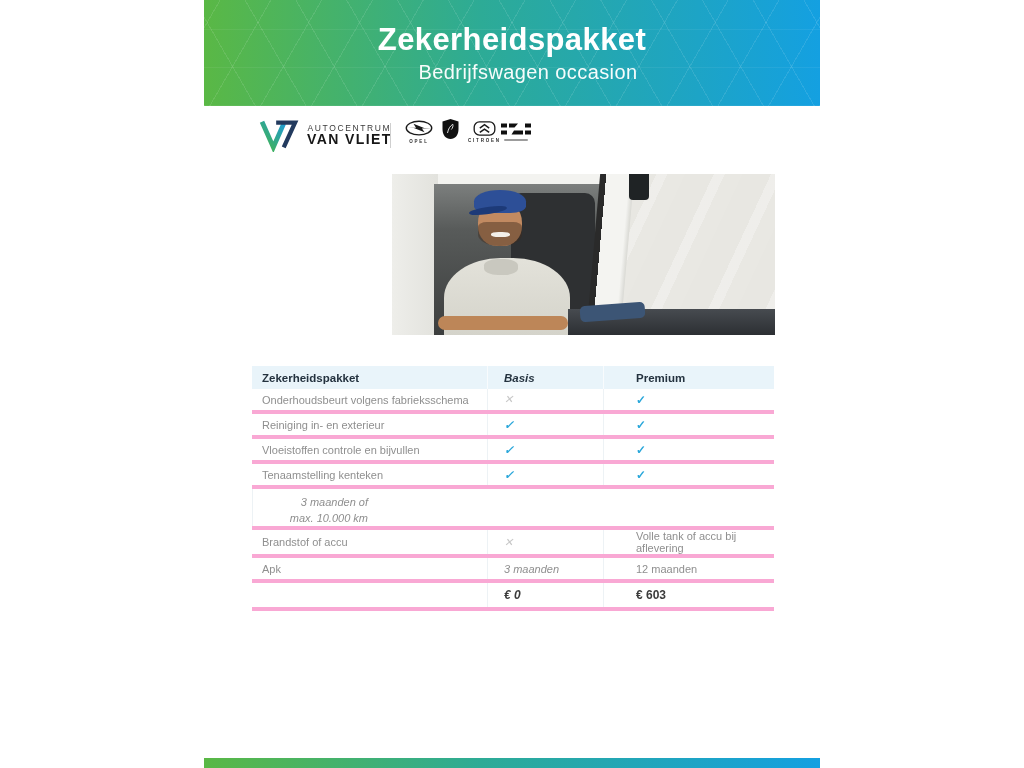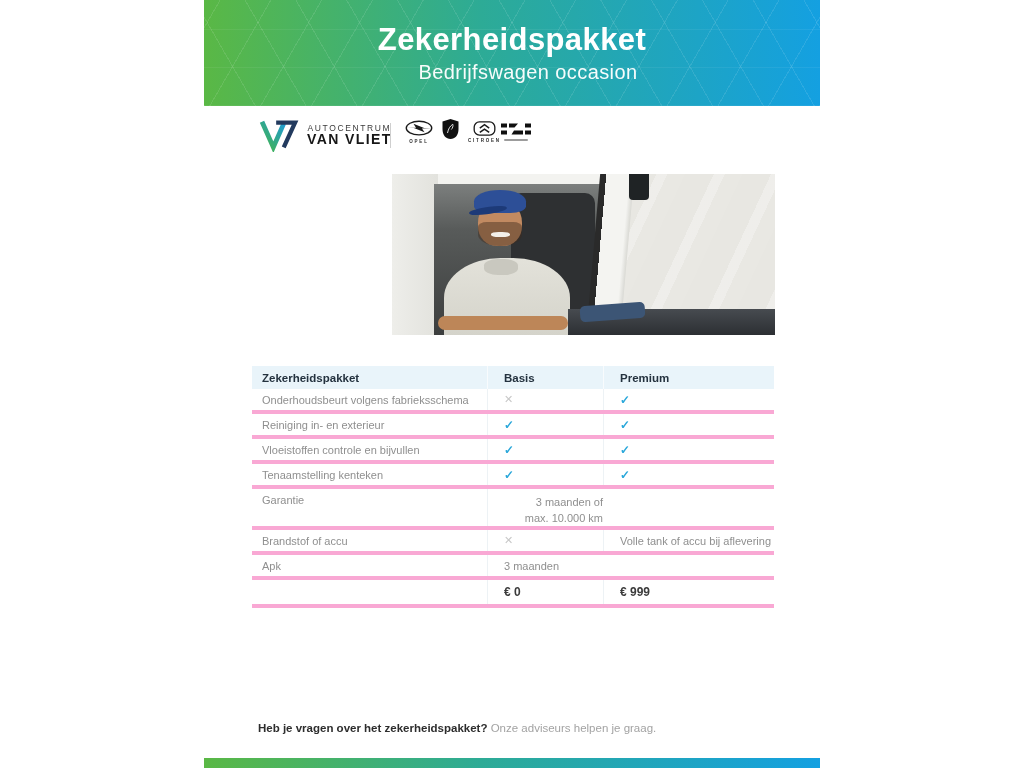--- a/index.html
+++ b/index.html
@@ -65,22 +65,22 @@
   .ph-mirror{left:62%;top:0;width:5%;height:16%;background:#1f2325;border-radius:0 0 4px 4px;}
   .ph-dash{left:46%;top:84%;width:54%;height:16%;background:linear-gradient(180deg,#474b50,#2c2f33);}
   .ph-phone{left:49%;top:81%;width:17%;height:10%;background:#3c5575;border-radius:5px;transform:rotate(-4deg);}
 
   
   .pkg-table{position:absolute;left:252px;top:366px;width:522px;font-size:11px;color:#8f8f8f;}
   .trow{display:flex;align-items:center;min-height:21px;border-bottom:4px solid #f9a8d4;}
   .thead{background:#e9f4fa;min-height:23px;border-bottom:none;font-weight:700;color:#24323f;font-size:11.5px;}
   .c{box-sizing:border-box;}
   .c1{width:235px;padding-left:10px;}
-  .c2{width:116px;padding-left:16px;border-left:1px solid #edf2f5;align-self:stretch;display:flex;flex-direction:column;justify-content:center;}
-  .c3{flex:1;padding-left:16px;border-left:1px solid #edf2f5;align-self:stretch;display:flex;flex-direction:column;justify-content:center;}
+  .c2{width:116px;padding-left:16px;border-left:1px solid #edf2f5;align-self:stretch;display:flex;flex-direction:column;justify-content:center;font-style:italic;}
+  .c3{flex:1;padding-left:32px;border-left:1px solid #edf2f5;align-self:stretch;display:flex;flex-direction:column;justify-content:center;}
   .thead .c2,.thead .c3{border-left:1px solid #f8fbfd;}
   .r-tall{min-height:37px;}
   .r-tall .c1{align-self:flex-start;padding-top:5px;}
   .r-tall .c2,.r-tall .c3{justify-content:flex-start;padding-top:5px;line-height:16px;align-items:flex-end;}
   .r-price{min-height:24px;font-weight:700;color:#3b3b3b;font-size:12px;}
   .check{color:#2aa7da;font-weight:700;font-size:12px;line-height:1;}
   .cross{color:#c7c7c7;font-size:11px;line-height:1;}
 
   
   .footer{position:absolute;left:258px;top:710px;font-size:11.5px;}
@@ -223,21 +223,20 @@
       <div class="c c1">Tenaamstelling kenteken</div>
       <div class="c c2">
           <span class="check">✓</span>
         </div>
       <div class="c c3">
           <span class="check">✓</span>
         </div>
     </div>
 
     <div class="trow r-tall">
-      <div class="c c1">Garantie</div>
       <div class="c c2">
         <span>3 maanden of</span>
         <span>max. 10.000 km</span>
       </div>
     </div>
 
     <div class="trow">
       <div class="c c1">Brandstof of accu</div>
       <div class="c c2">
           <span class="cross">✕</span>
@@ -245,32 +244,31 @@
       <div class="c c3">
           <span>Volle tank of accu bij aflevering</span>
         </div>
     </div>
 
     <div class="trow">
       <div class="c c1">Apk</div>
       <div class="c c2">
           <span>3 maanden</span>
         </div>
+      <div class="c c3">
+          <span>12 maanden</span>
+        </div>
     </div>
 
     <div class="trow r-price">
       <div class="c c1"></div>
       <div class="c c2">
           <span>€ 0</span>
         </div>
       <div class="c c3">
-          <span>€ 999</span>
+          <span>€ 603</span>
         </div>
     </div>
   </div>
 
-  <p class="footer">
-    <span class="q">Heb je vragen over het zekerheidspakket?</span>
-    <span class="a">Onze adviseurs helpen je graag.</span>
-  </p>
 
   <div class="bottombar"></div>
 </div>
 
 </body></html>

